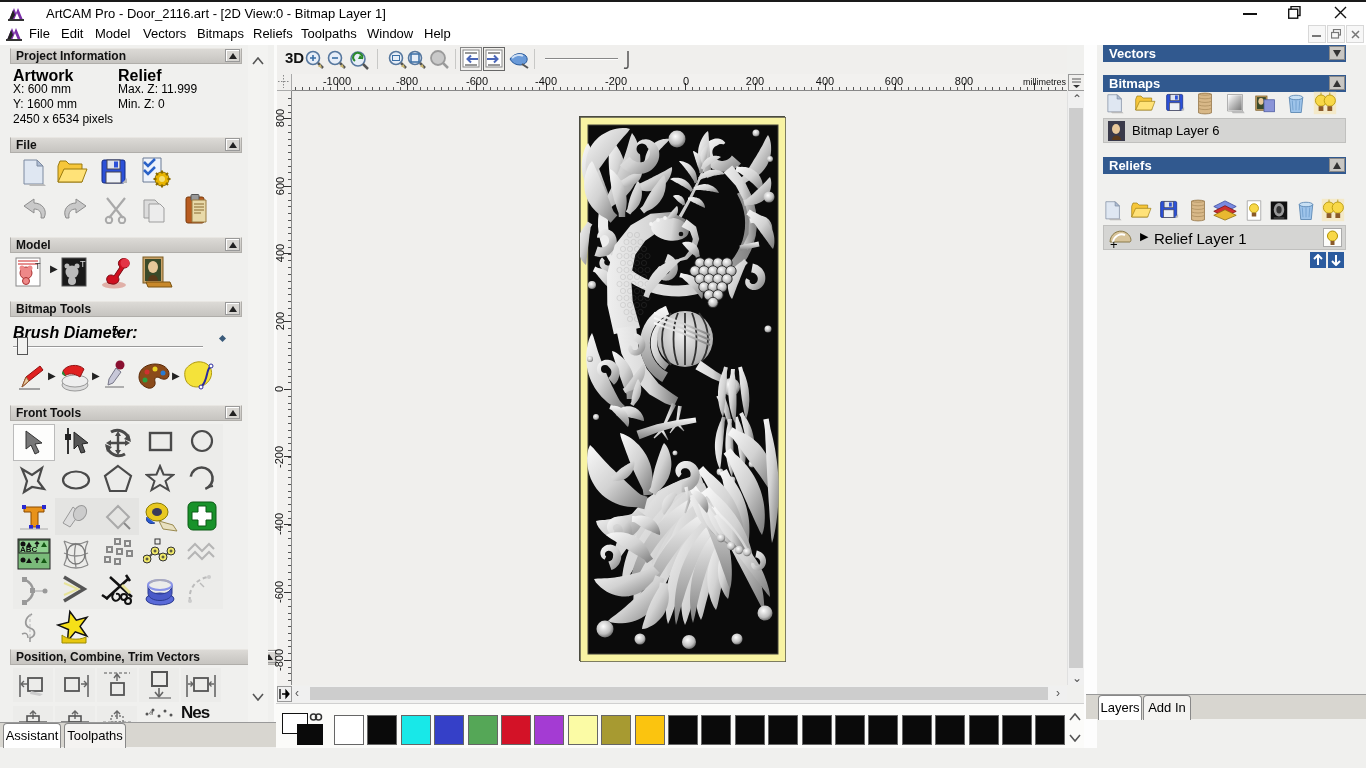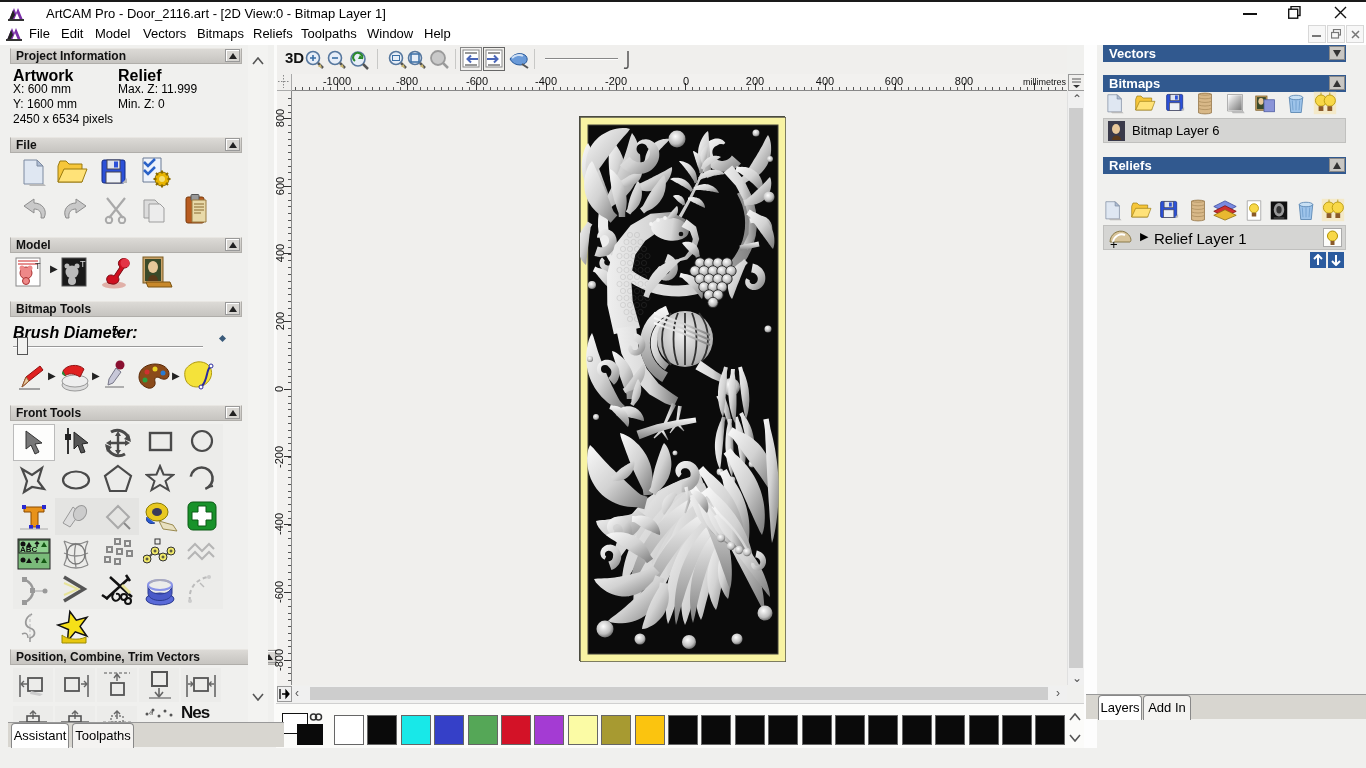--- a/index.html
+++ b/index.html
@@ -1094,21 +1094,21 @@
       </div>
     </div>
     <div class="abs" style="left:213px;top:207px;width:16px;height:16px;background:#2b5b9e"><svg width="10" height="12" viewBox="0 0 10 12" style="margin:2px 3px">
           <path d="M5 1 L5 11 M1 5 L5 1 L9 5" stroke="#fff" stroke-width="2" fill="none"></path>
         </svg></div>
     <div class="abs" style="left:231px;top:207px;width:16px;height:16px;background:#2b5b9e"><svg width="10" height="12" viewBox="0 0 10 12" style="margin:2px 3px">
           <path d="M5 1 L5 11 M1 7 L5 11 L9 7" stroke="#fff" stroke-width="2" fill="none"></path>
         </svg></div>
   </div>
 
-  <div class="tabstrip" style="left:0px;top:722px;width:276px;margin-left:8px;">
+  <div class="tabstrip" style="left:0px;top:722px;width:276px;">
     <div class="tab" style="left:3px;width:58px;background:#fff;">Assistant</div>
     <div class="tab" style="left:64px;width:62px;">Toolpaths</div>
   </div>
   <div class="tabstrip" style="left:1086px;top:694px;width:280px;">
     <div class="tab" style="left:12px;width:44px;background:#fff;">Layers</div>
     <div class="tab" style="left:57px;width:48px;">Add In</div>
   </div>
 
 </div>
 

